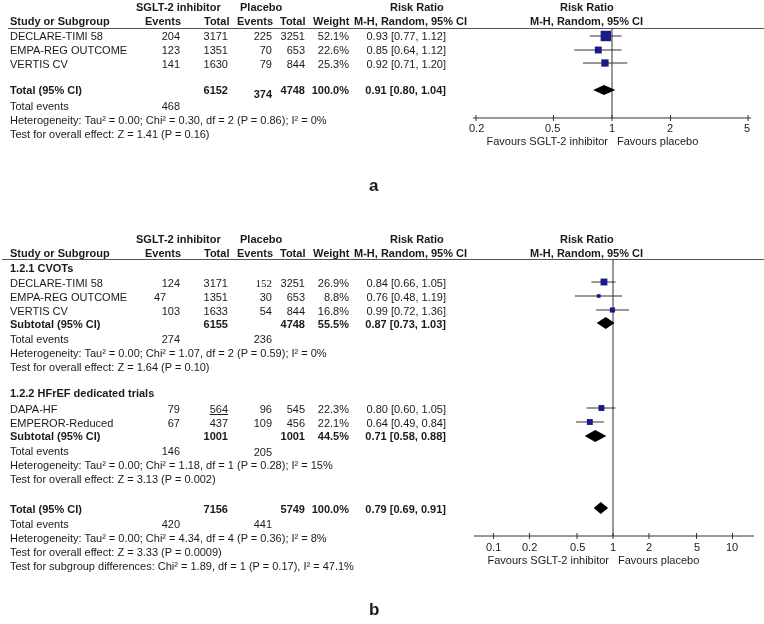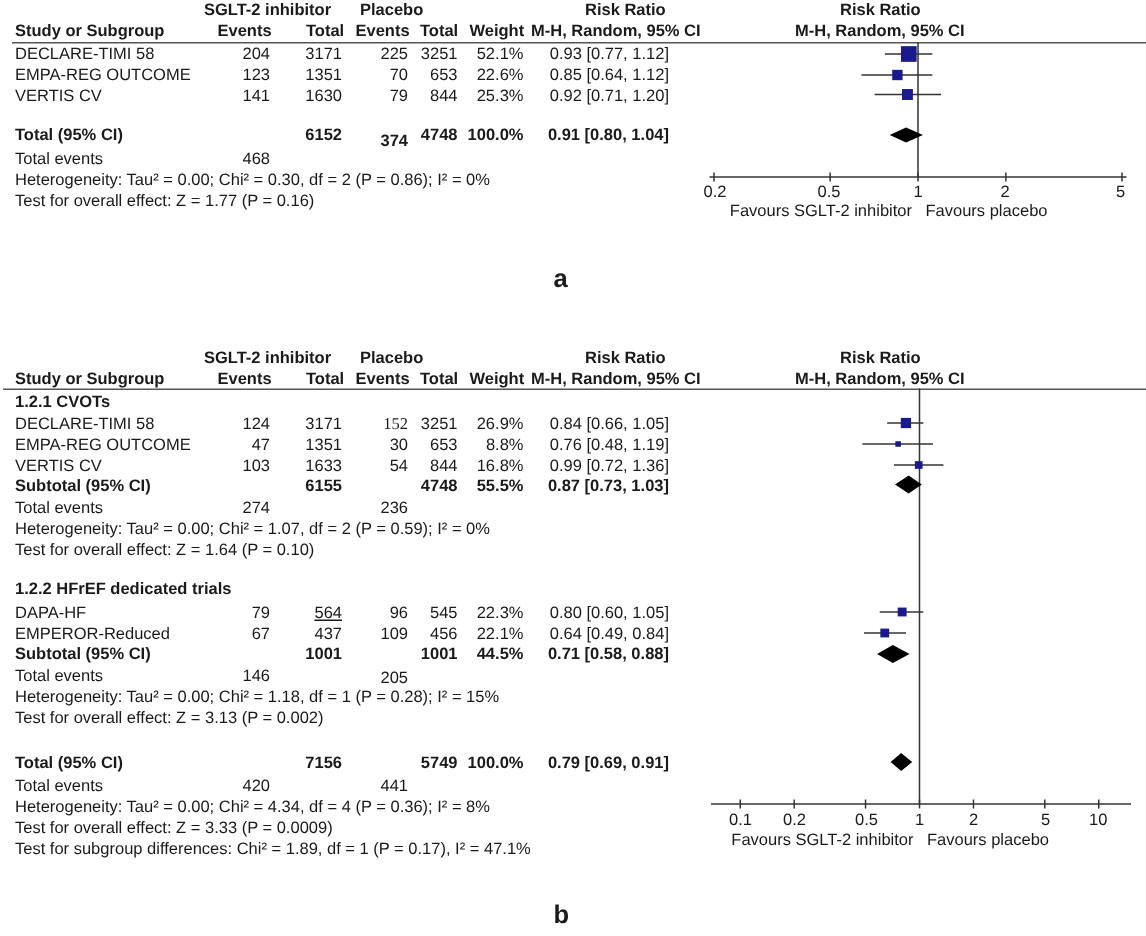--- a/index.html
+++ b/index.html
@@ -66,21 +66,21 @@
     <div class="abs b r" style="left:270px;top:84px;width:35px;">4748</div>
     <div class="abs b r" style="left:305px;top:84px;width:44px;">100.0%</div>
     <div class="abs b r" style="left:360px;top:84px;width:86px;">0.91 [0.80, 1.04]</div>
   </div>
   <div>
     <div class="abs" style="left:10px;top:100px;">Total events</div>
     <div class="abs r" style="left:140px;top:100px;width:40px;">468</div>
     <div class="abs r" style="left:232px;top:88px;width:40px;font-weight:bold;">374</div>
   </div>
   <div class="abs" style="left:10px;top:114px;">Heterogeneity: Tau² = 0.00; Chi² = 0.30, df = 2 (P = 0.86); I² = 0%</div>
-  <div class="abs" style="left:10px;top:128px;">Test for overall effect: Z = 1.77 (P = 0.16)</div>
+  <div class="abs" style="left:10px;top:128px;">Test for overall effect: Z = 1.41 (P = 0.16)</div>
 
   <div class="abs" style="left:469px;top:122px;">0.2</div>
   <div class="abs" style="left:545px;top:122px;">0.5</div>
   <div class="abs" style="left:609px;top:122px;">1</div>
   <div class="abs" style="left:667px;top:122px;">2</div>
   <div class="abs" style="left:744px;top:122px;">5</div>
   <div class="abs r" style="left:460px;top:135px;width:148px;">Favours SGLT-2 inhibitor</div>
   <div class="abs" style="left:617px;top:135px;">Favours placebo</div>
 
   <div class="panel-label" style="left:369px;top:176px;">a</div>
@@ -108,21 +108,21 @@
     <div class="abs" style="left:10px;top:277px;">DECLARE-TIMI 58</div>
     <div class="abs r" style="left:140px;top:277px;width:40px;">124</div>
     <div class="abs r" style="left:190px;top:277px;width:38px;">3171</div>
     <div class="abs r" style="left:232px;top:277px;width:40px;font-family:Liberation Serif, serif;">152</div>
     <div class="abs r" style="left:270px;top:277px;width:35px;">3251</div>
     <div class="abs r" style="left:305px;top:277px;width:44px;">26.9%</div>
     <div class="abs r" style="left:360px;top:277px;width:86px;">0.84 [0.66, 1.05]</div>
   </div>
   <div>
     <div class="abs" style="left:10px;top:291px;">EMPA-REG OUTCOME</div>
-    <div class="abs r" style="left:140px;top:291px;width:40px;">47</div>
+    <div class="abs r" style="left:140px;top:291px;width:40px;text-align:center;">47</div>
     <div class="abs r" style="left:190px;top:291px;width:38px;">1351</div>
     <div class="abs r" style="left:232px;top:291px;width:40px;">30</div>
     <div class="abs r" style="left:270px;top:291px;width:35px;">653</div>
     <div class="abs r" style="left:305px;top:291px;width:44px;">8.8%</div>
     <div class="abs r" style="left:360px;top:291px;width:86px;">0.76 [0.48, 1.19]</div>
   </div>
   <div>
     <div class="abs" style="left:10px;top:305px;">VERTIS CV</div>
     <div class="abs r" style="left:140px;top:305px;width:40px;">103</div>
     <div class="abs r" style="left:190px;top:305px;width:38px;">1633</div>

